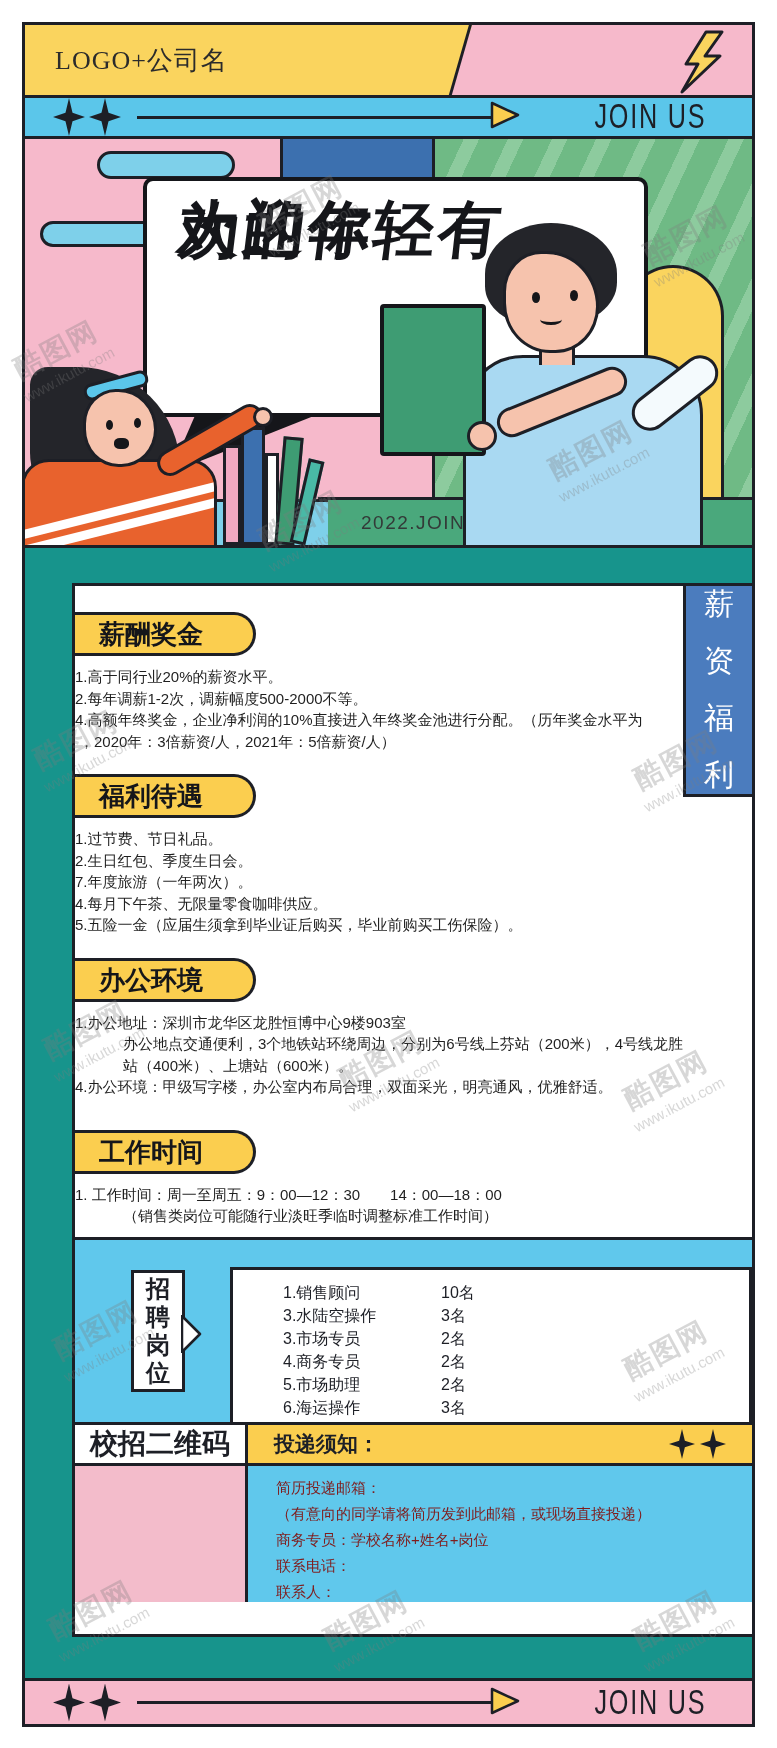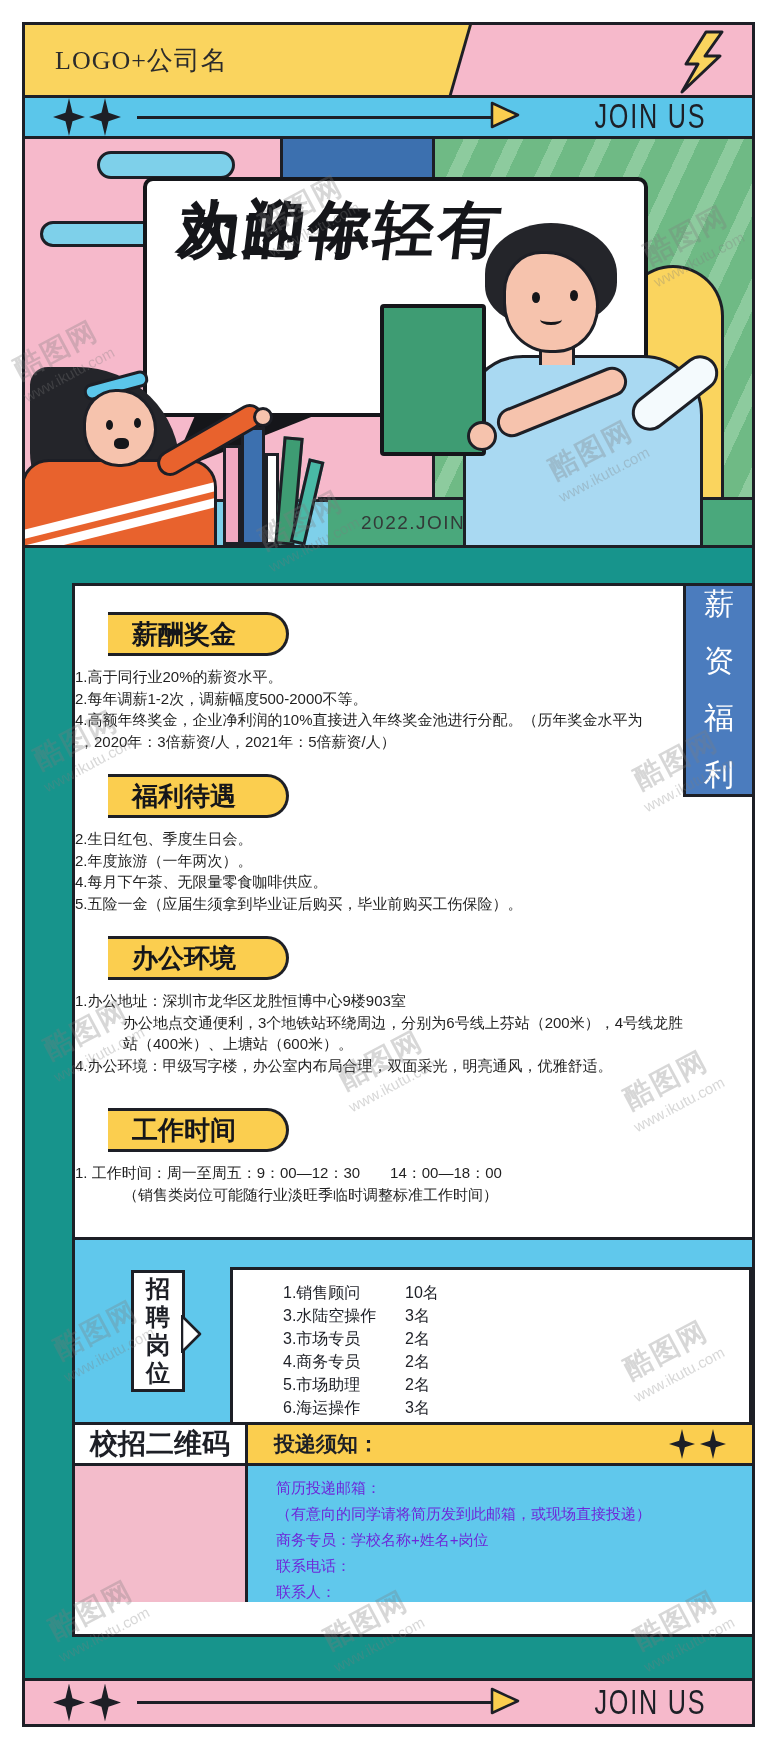--- a/index.html
+++ b/index.html
@@ -109,47 +109,47 @@
   .side-banner { position:absolute; left:658px; top:35px; width:72px; height:214px;
     background:#4B7CBE; border:3px solid #1d1f26; color:#fff; display:flex; flex-direction:column;
     align-items:center; justify-content:center; gap:16px; font-size:30px; z-index:3; }
 
   .card-white { position:relative; width:100%; height:651px; background:#fff; overflow:hidden; padding-top:26px; }
   .section { margin-top:22px; }
   .section:first-child { margin-top:0; }
   .section:nth-child(4) { margin-top:32px; }
   .pill { display:inline-block; background:#FBCE4F; border:3px solid #1d1f26; border-left:none;
     border-radius:0 22px 22px 0; height:44px; line-height:38px; padding:0 50px 0 24px;
-    font-size:26px; font-weight:bold; color:#15161a; margin-bottom:10px;margin-left:33px; }
+    font-size:26px; font-weight:bold; color:#15161a; margin-bottom:10px; }
   .lines { font-size:15px; line-height:21.5px; color:#1f1f1f; }
   .line.item  { }
   .line.cont  { padding-left:4px; }
   .line.cont2 { padding-left:48px; }
 
   .card-jobs { position:relative; width:100%; height:185px; background:#60C8EC; border-top:3px solid #1d1f26; }
   .jobs-label { position:absolute; left:56px; top:30px; width:54px; height:122px; background:#fff;
     border:3px solid #1d1f26; display:flex; flex-direction:column; align-items:center;
     justify-content:center; font-size:24px; font-weight:bold; line-height:28px; }
   .jobs-pointer { position:absolute; right:-20px; top:42px; }
   .jobs-list { position:absolute; left:155px; top:27px; right:0; bottom:0; background:#fff;
     border:3px solid #1d1f26; border-bottom:none; padding:11px 0 0 50px; font-size:16px; line-height:23px; }
-  .jrow { display:flex; }
+  .jrow { display:flex;gap:36px; }
   .jname { width:122px; }
 
   .card-notice { display:flex; width:100%; height:41px; border-top:3px solid #1d1f26; }
   .qr-label { width:173px; background:#fff; border-right:3px solid #1d1f26; display:flex;
     align-items:center; justify-content:center; font-size:28px; font-weight:bold; }
   .notice-right { flex:1; background:#FBCE4F; display:flex; align-items:center; padding:17px 26px; }
   .notice-title { font-size:21px; font-weight:bold; }
   .notice-stars { margin-left:auto; display:flex; gap:5px; }
   .star.small { width:26px; height:30px; }
 
   .card-bottom { display:flex; width:100%; height:139px; border-top:3px solid #1d1f26; }
   .qr-box { width:173px; background:#F3BCCB; border-right:3px solid #1d1f26; }
-  .contact-box { flex:1; background:#60C8EC; padding:9px 20px 0 28px; font-size:15px; line-height:26px; color:#6d28d9; }
+  .contact-box { flex:1; background:#60C8EC; padding:9px 20px 0 28px; font-size:15px; line-height:26px; color:#7f1d1d; }
 
   
   .wm { position:absolute; transform:rotate(-28deg); opacity:.3; color:#7d7d7d;
     text-align:center; pointer-events:none; z-index:40; }
   .wm-brand { font-size:28px; font-weight:bold; letter-spacing:2px; }
   .wm-url { font-size:15px; }
 </style>
 </head>
 <body>
 
@@ -241,22 +241,23 @@
       </div>
     <div class="card">
       <div class="card-white" id="sections">
           <div class="section"><div class="pill">薪酬奖金</div><div class="lines">
               <div class="line item">1.高于同行业20%的薪资水平。</div>
               <div class="line item">2.每年调薪1-2次，调薪幅度500-2000不等。</div>
               <div class="line item">4.高额年终奖金，企业净利润的10%直接进入年终奖金池进行分配。（历年奖金水平为</div>
               <div class="line cont">，2020年：3倍薪资/人，2021年：5倍薪资/人）</div>
             </div></div>
           <div class="section"><div class="pill">福利待遇</div><div class="lines">
+              <div class="line item">1.过节费、节日礼品。</div>
               <div class="line item">2.生日红包、季度生日会。</div>
-              <div class="line item">2.年度旅游（一年两次）。</div>
+              <div class="line item">7.年度旅游（一年两次）。</div>
               <div class="line item">4.每月下午茶、无限量零食咖啡供应。</div>
               <div class="line item">5.五险一金（应届生须拿到毕业证后购买，毕业前购买工伤保险）。</div>
             </div></div>
           <div class="section"><div class="pill">办公环境</div><div class="lines">
               <div class="line item">1.办公地址：深圳市龙华区龙胜恒博中心9楼903室</div>
               <div class="line cont2">办公地点交通便利，3个地铁站环绕周边，分别为6号线上芬站（200米），4号线龙胜</div>
               <div class="line cont2">站（400米）、上塘站（600米）。</div>
               <div class="line item">4.办公环境：甲级写字楼，办公室内布局合理，双面采光，明亮通风，优雅舒适。</div>
             </div></div>
           <div class="section"><div class="pill">工作时间</div><div class="lines">

